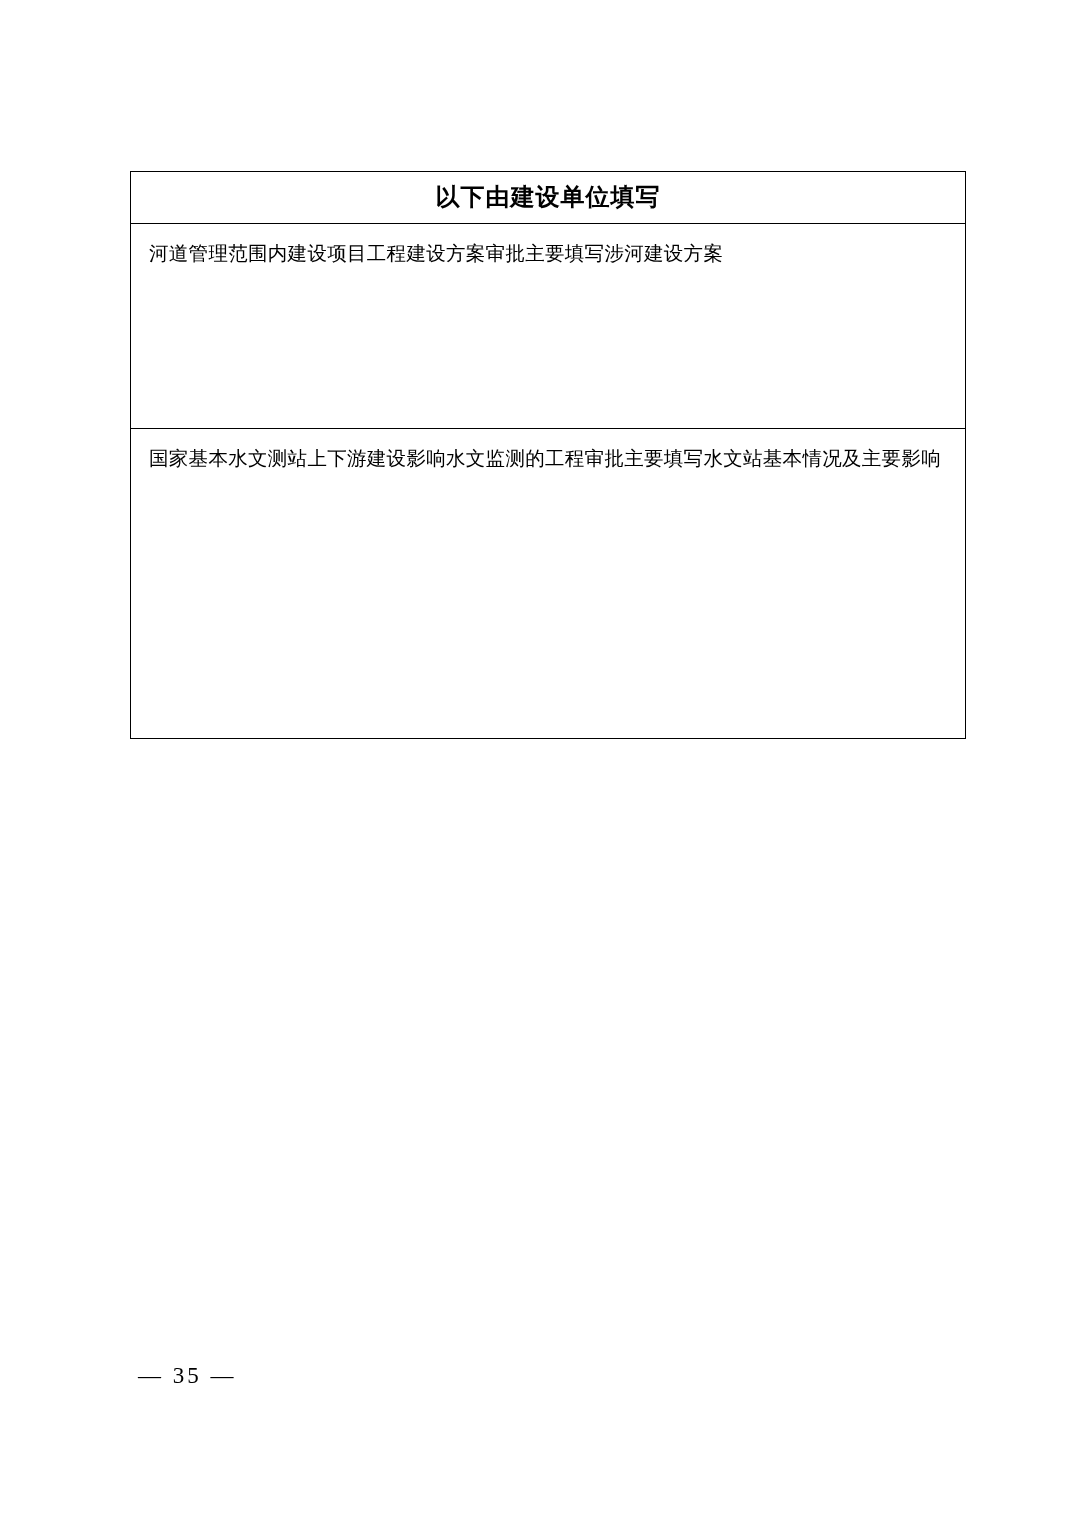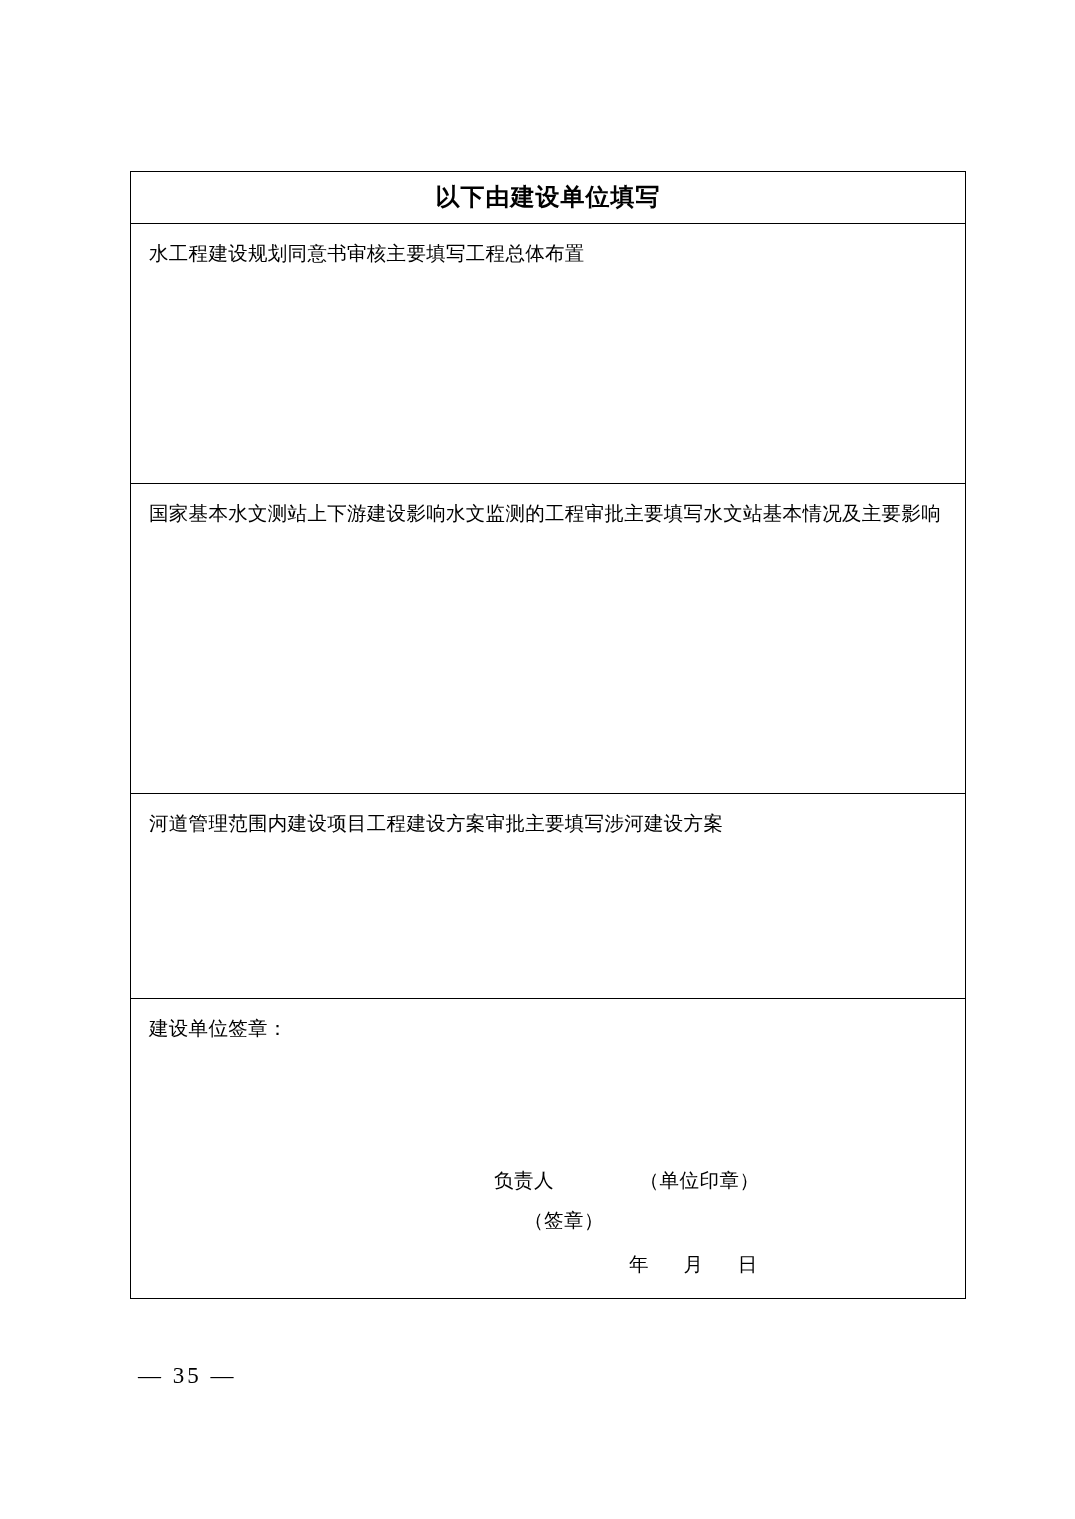--- a/index.html
+++ b/index.html
@@ -97,45 +97,23 @@
 
   <table class="form-table">
     <colgroup>
         <col style="width:835px">
       </colgroup>
     <tbody>
       <tr>
         <td class="header-cell">以下由建设单位填写</td>
       </tr>
       <tr>
-        <td class="body-cell cell-1">水工程建设规划同意书审核主要填写工程总体布置</td>
+        <td class="body-cell cell-2">河道管理范围内建设项目工程建设方案审批主要填写涉河建设方案</td>
       </tr>
       <tr>
         <td class="body-cell cell-3">国家基本水文测站上下游建设影响水文监测的工程审批主要填写水文站基本情况及主要影响</td>
-      </tr>
-      <tr>
-        <td class="body-cell cell-2">河道管理范围内建设项目工程建设方案审批主要填写涉河建设方案</td>
-      </tr>
-      <tr>
-        <td class="body-cell cell-4">
-          <div class="sign-label">建设单位签章：</div>
-          <div class="sign-block">
-            <div class="sign-row-1">
-              <span>负责人</span>
-              <span class="seal">（单位印章）</span>
-            </div>
-            <div class="sign-row-2">
-              <span>（签章）</span>
-            </div>
-            <div class="sign-row-3">
-              <span>年</span>
-              <span>月</span>
-              <span>日</span>
-            </div>
-          </div>
-        </td>
       </tr>
     </tbody>
   </table>
 
   <div class="page-number">— 35 —</div>
 
 </div>
 
 </body></html>

